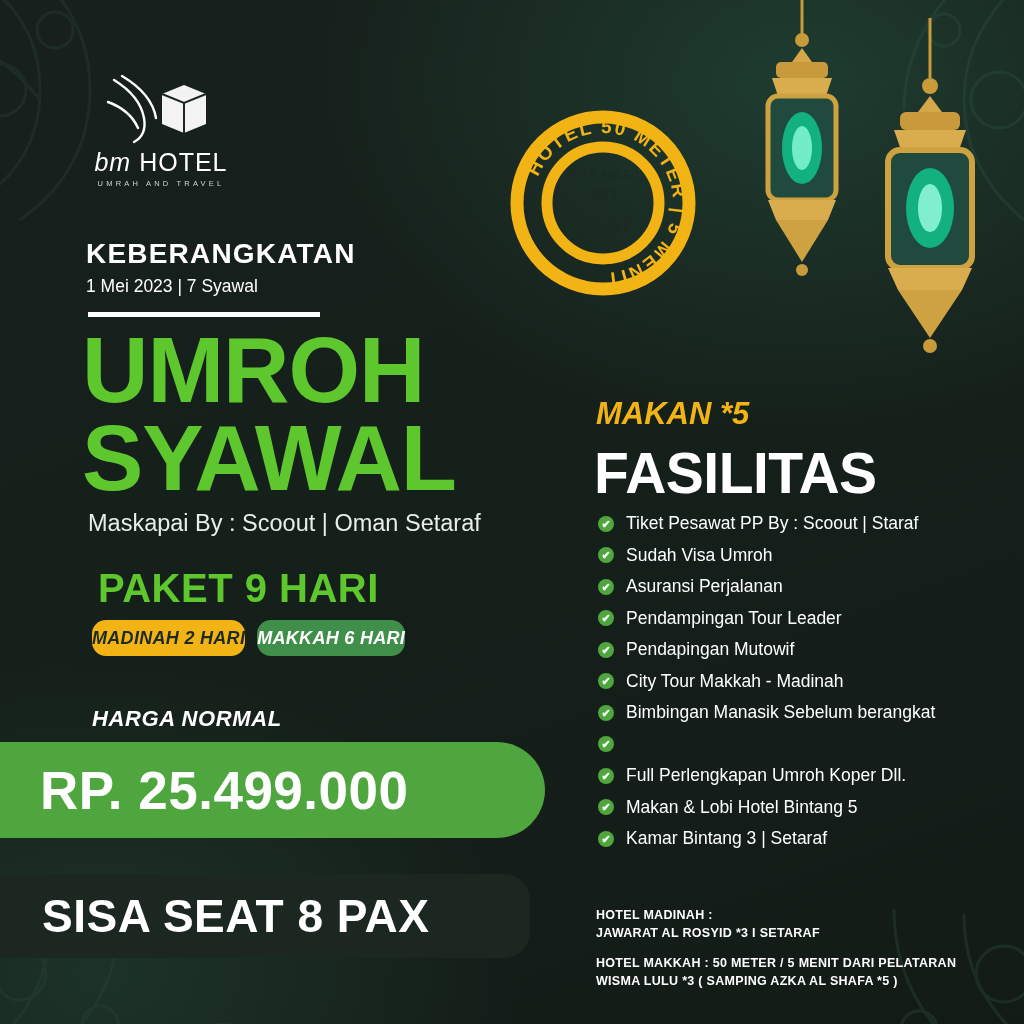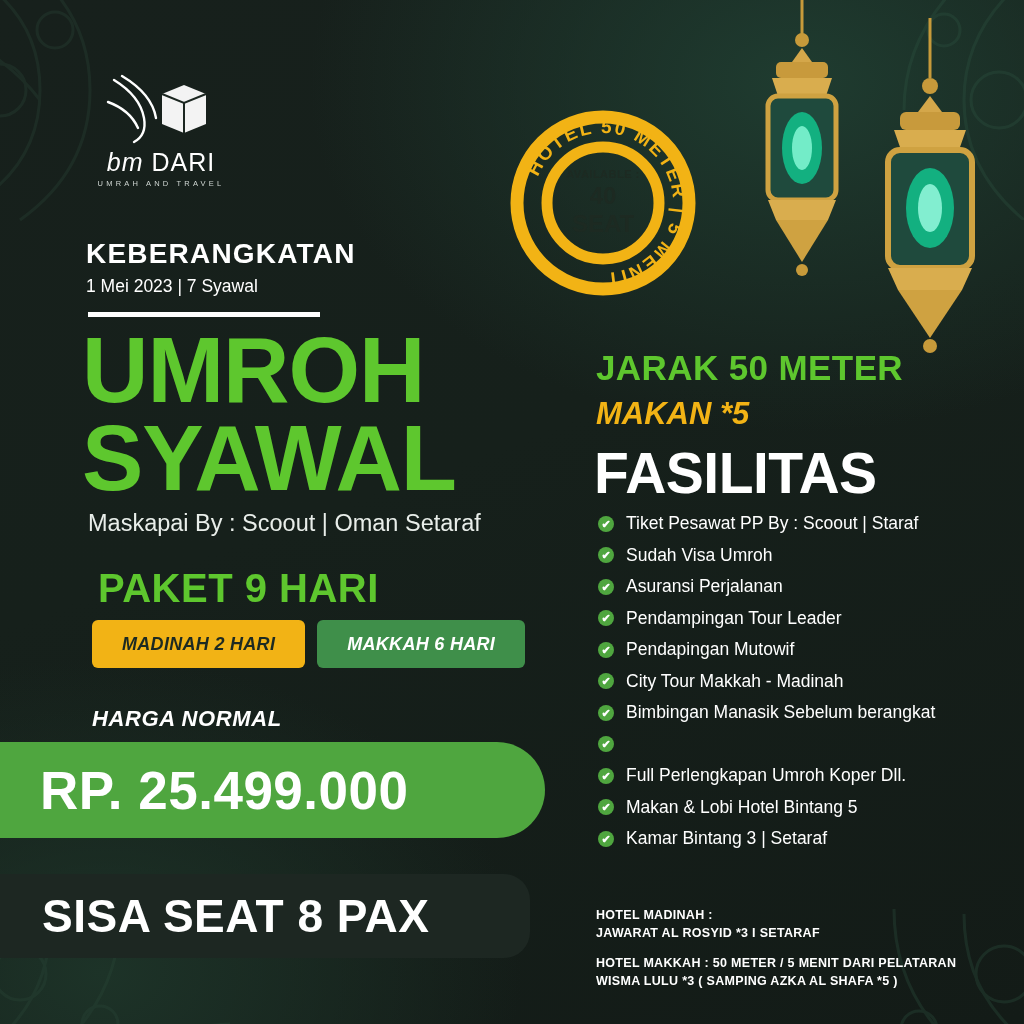--- a/index.html
+++ b/index.html
@@ -76,22 +76,22 @@
   .paket {
     position: absolute; left: 98px; top: 566px;
     color: #5ec72e; font-size: 40px; font-weight: 700;
     letter-spacing: 0.5px;
   }
   .chips {
     position: absolute; left: 92px; top: 620px;
     display: flex; gap: 12px;
   }
   .chip {
-    height: 48px; padding: 0 30px;
-    border-radius: 6px;
+    height: 36px; padding: 0 0;
+    border-radius: 14px;
     display: flex; align-items: center; justify-content: center;
     font-size: 18px; font-weight: 700; font-style: italic;
     letter-spacing: 0.3px;
   }
   .chip-madinah { background: #f2b315; color: #1d2a22; }
   .chip-makkah  { background: #3f8f4a; color: #ffffff; }
 
   .harga-normal {
     position: absolute; left: 92px; top: 706px;
     color: #ffffff; font-size: 22px; font-weight: 700; font-style: italic;
@@ -240,21 +240,21 @@
         </g>
         <g fill="#ffffff">
           <path d="M66 22 l22 -9 l22 9 v30 l-22 9 l-22 -9 z" opacity="0.95"></path>
         </g>
         <path d="M66 22 l22 9 l22 -9" fill="none" stroke="#1b2620" stroke-width="2"></path>
         <path d="M88 31 v30" fill="none" stroke="#1b2620" stroke-width="2"></path>
       </svg>
     </div>
     <div class="bm-text">
       <b>bm</b>
-      <span>DARI</span>
+      <span>HOTEL</span>
     </div>
     <div class="sub">UMRAH AND TRAVEL</div>
   </div>
 
   <div class="kb-title">KEBERANGKATAN</div>
   <div class="kb-date">1 Mei 2023 | 7 Syawal</div>
   <div class="kb-rule"></div>
 
   <div class="big-title">
     <span class="l1">UMROH</span>
@@ -320,21 +320,20 @@
       <path d="M32 112 h72 l-7 20 h-58 z" fill="#d9ad4e"></path>
       <rect x="26" y="132" width="84" height="118" rx="12" fill="#1f4a3d" stroke="#cfa241" stroke-width="6"></rect>
       <ellipse cx="68" cy="190" rx="24" ry="40" fill="#12c28c" opacity="0.85"></ellipse>
       <ellipse cx="68" cy="190" rx="12" ry="24" fill="#8ff5d8" opacity="0.9"></ellipse>
       <path d="M26 250 h84 l-10 22 h-64 z" fill="#d9ad4e"></path>
       <path d="M36 272 h64 l-32 48 z" fill="#cfa241"></path>
       <circle cx="68" cy="328" r="7" fill="#c79a3a"></circle>
     </svg>
   </div>
 
-  <div class="jarak">JARAK 50 METER</div>
   <div class="makan">MAKAN *5</div>
   <div class="fasilitas">FASILITAS</div>
 
   <ul class="facility-list">
     <li>
         <span class="tick">✔</span>
         <span>Tiket Pesawat PP By : Scoout | Staraf</span>
       </li>
     <li>
         <span class="tick">✔</span>

